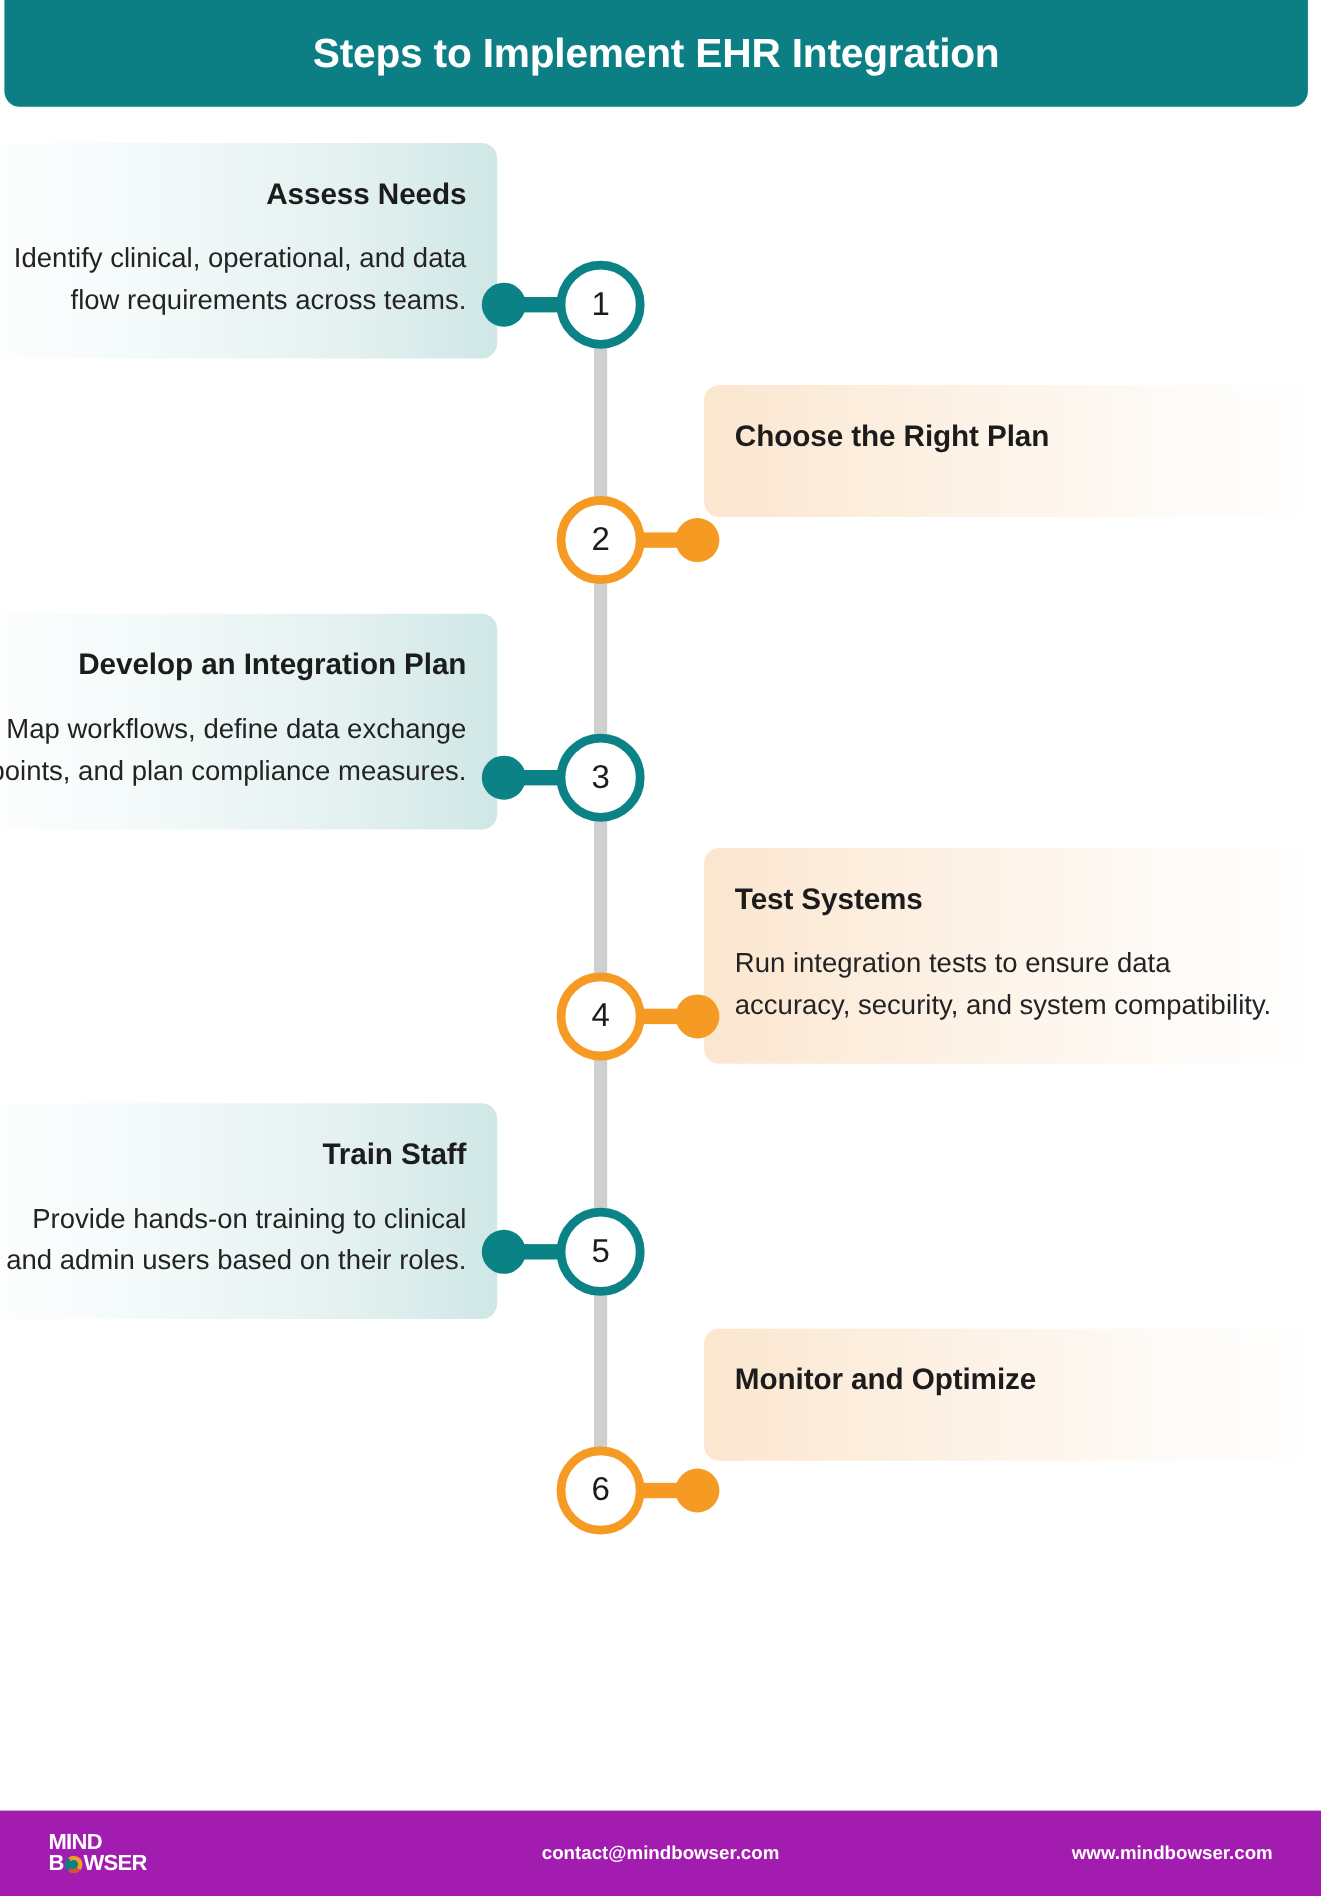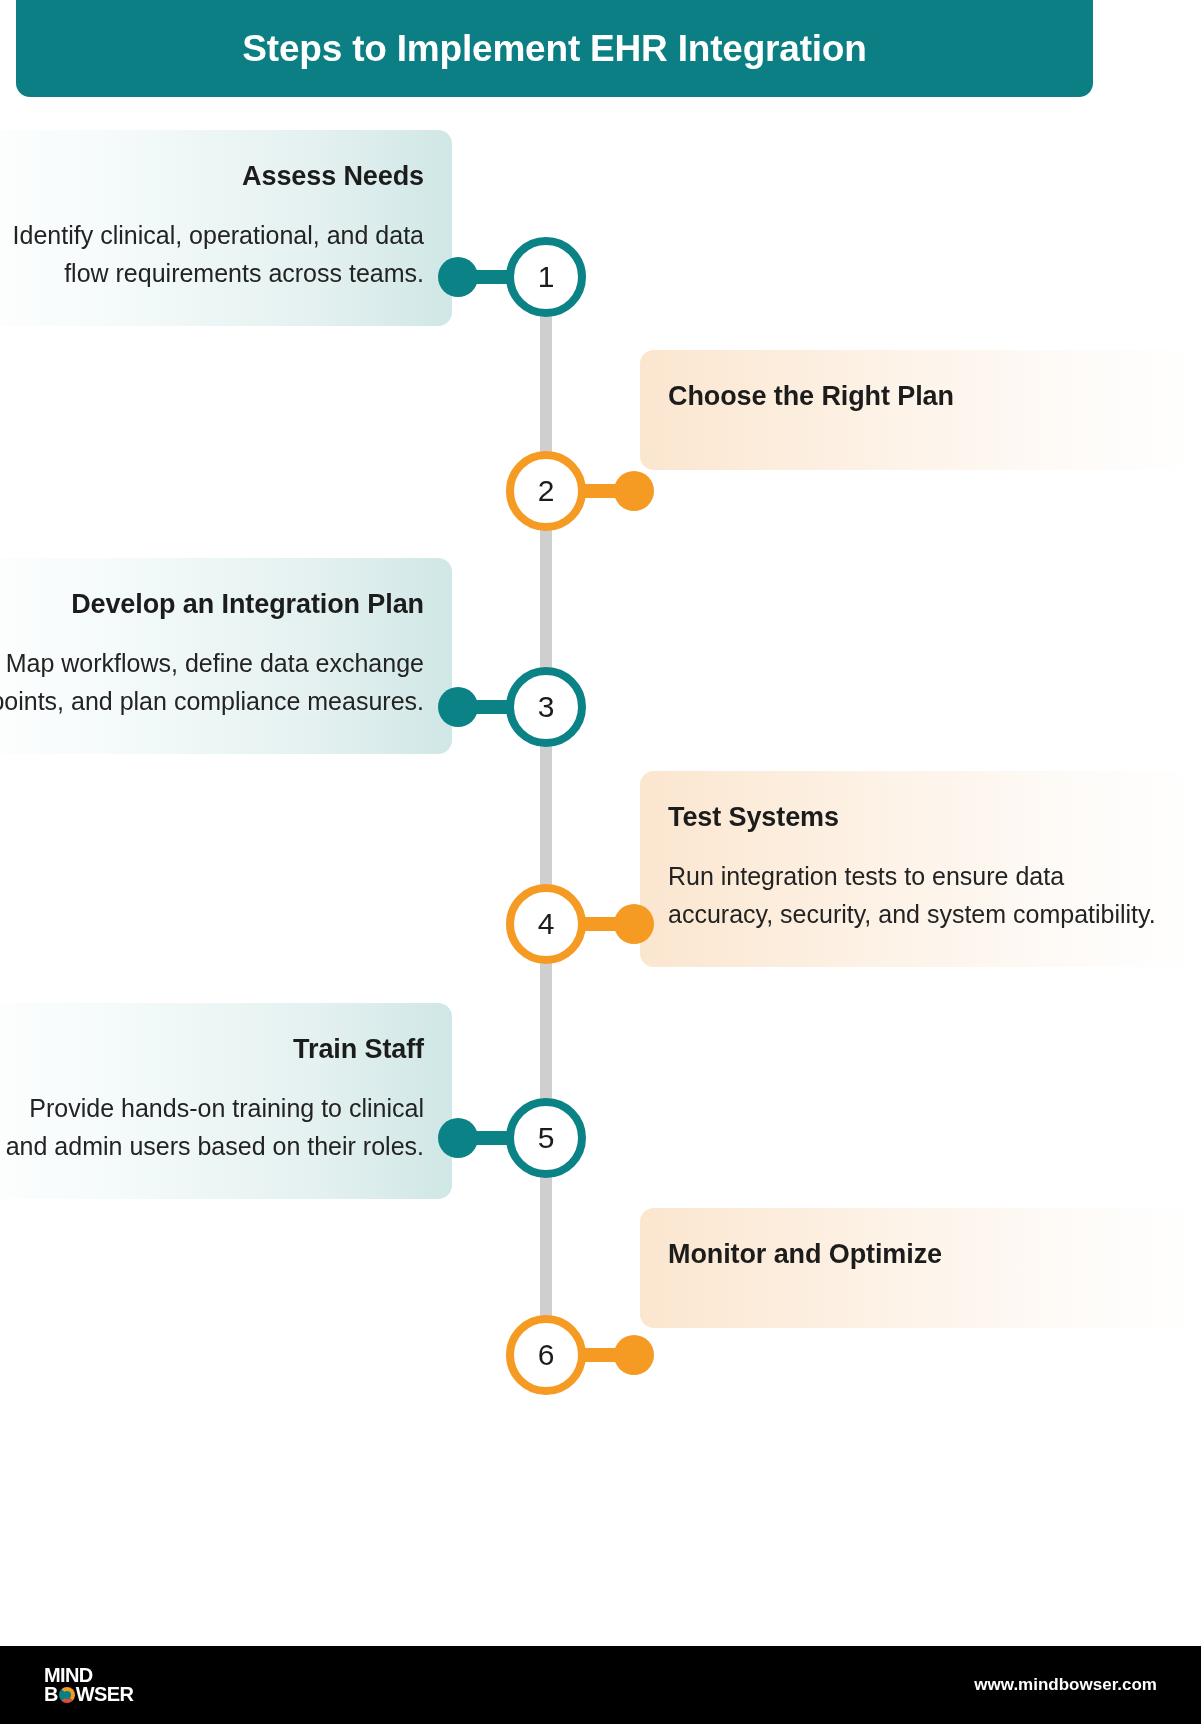--- a/index.html
+++ b/index.html
@@ -12,23 +12,23 @@
     height: 1724px;
     position: relative;
     overflow: hidden;
     font-family: "Liberation Sans", sans-serif;
     -webkit-font-smoothing: antialiased;
   }
 
   
   .header {
     position: absolute;
-    left: 16px;
+    left: 4px;
     top: 0;
-    width: 1077px;
+    width: 1185px;
     height: 97px;
     background: #0b7f83;
     border-radius: 0 0 14px 14px;
     display: flex;
     align-items: center;
     justify-content: center;
   }
   .header-title {
     color: #ffffff;
     font-size: 37px;
@@ -154,21 +154,21 @@
   .marker.to-left  .knob { right: 68px; }
   .marker.to-right .knob { left: 68px; }
 
   
   .footer {
     position: absolute;
     left: 0;
     bottom: 0;
     width: 1201px;
     height: 78px;
-    background: #000000;
+    background: #a21caf;
     display: flex;
     align-items: center;
   }
   .logo {
     position: absolute;
     left: 44px;
     top: 50%;
     transform: translateY(-50%);
     line-height: 0.95;
   }
@@ -305,14 +305,15 @@
 
 <div class="footer">
   <div class="logo">
     <div class="logo-row">MIND</div>
     <div class="logo-row">
       <span>B</span>
       <span class="logo-o"></span>
       <span>WSER</span>
     </div>
   </div>
+  <div class="footer-email">contact@mindbowser.com</div>
   <div class="footer-site">www.mindbowser.com</div>
 </div>
 
 </body></html>

